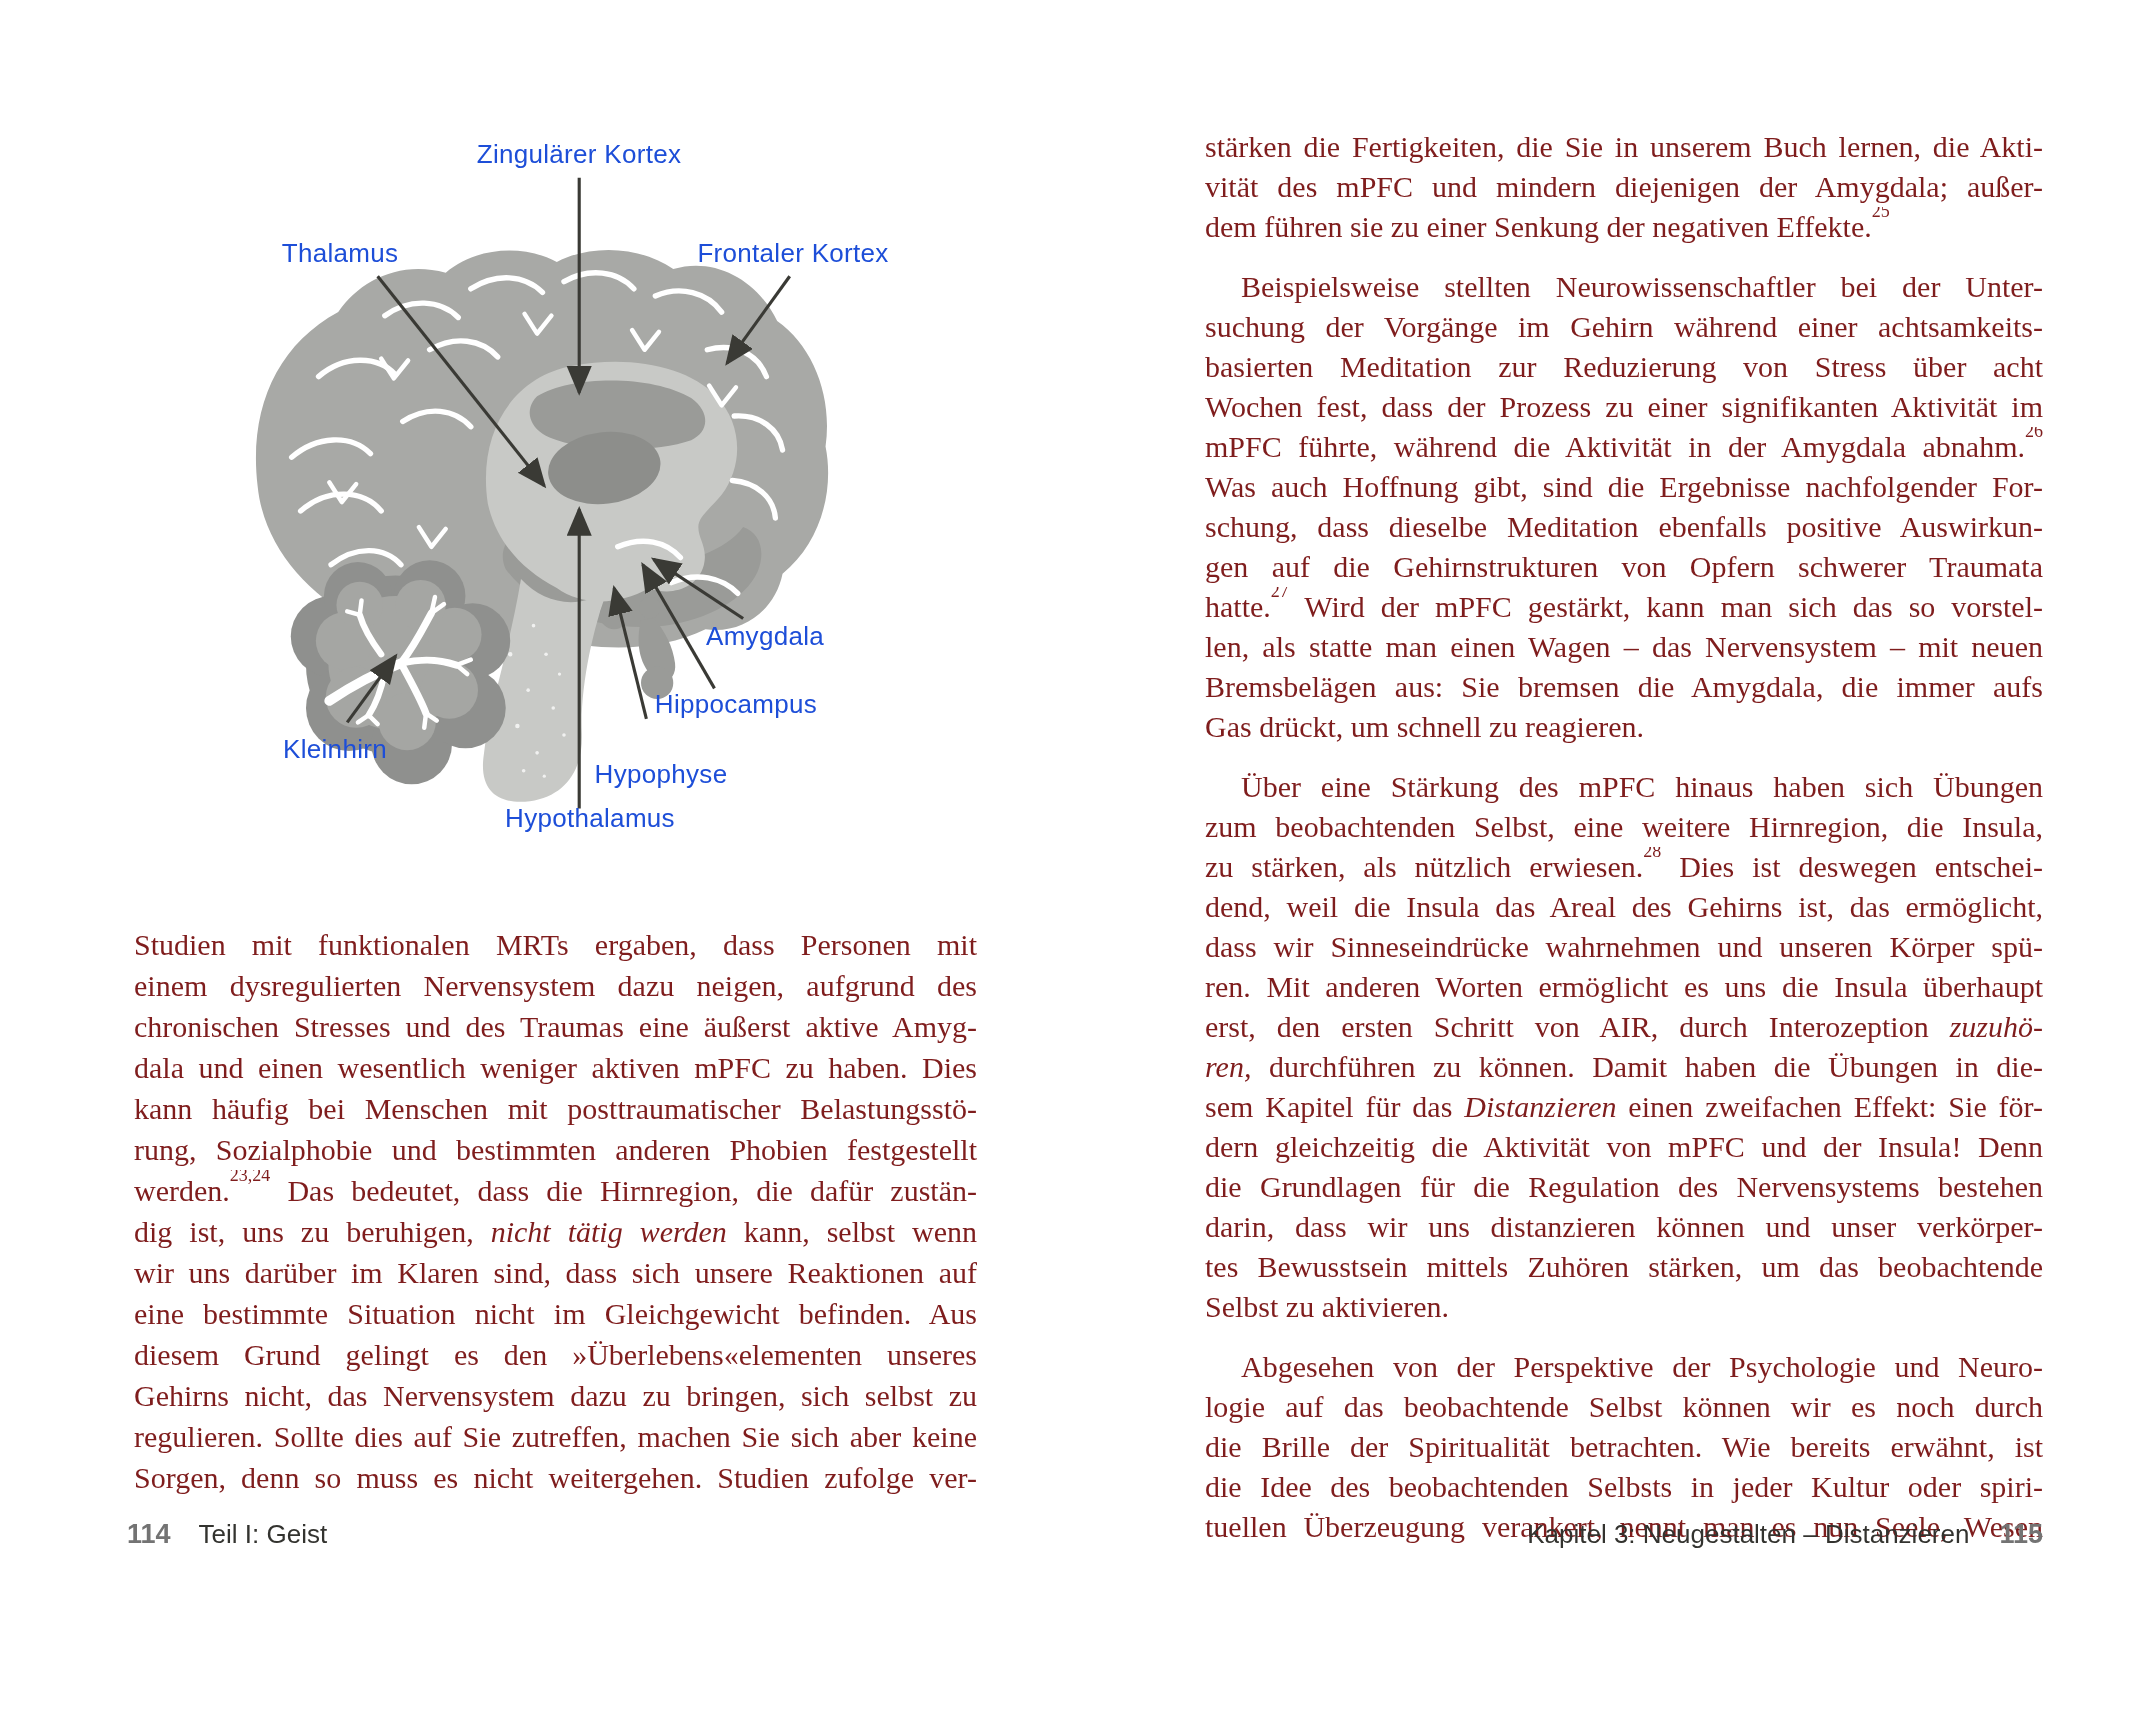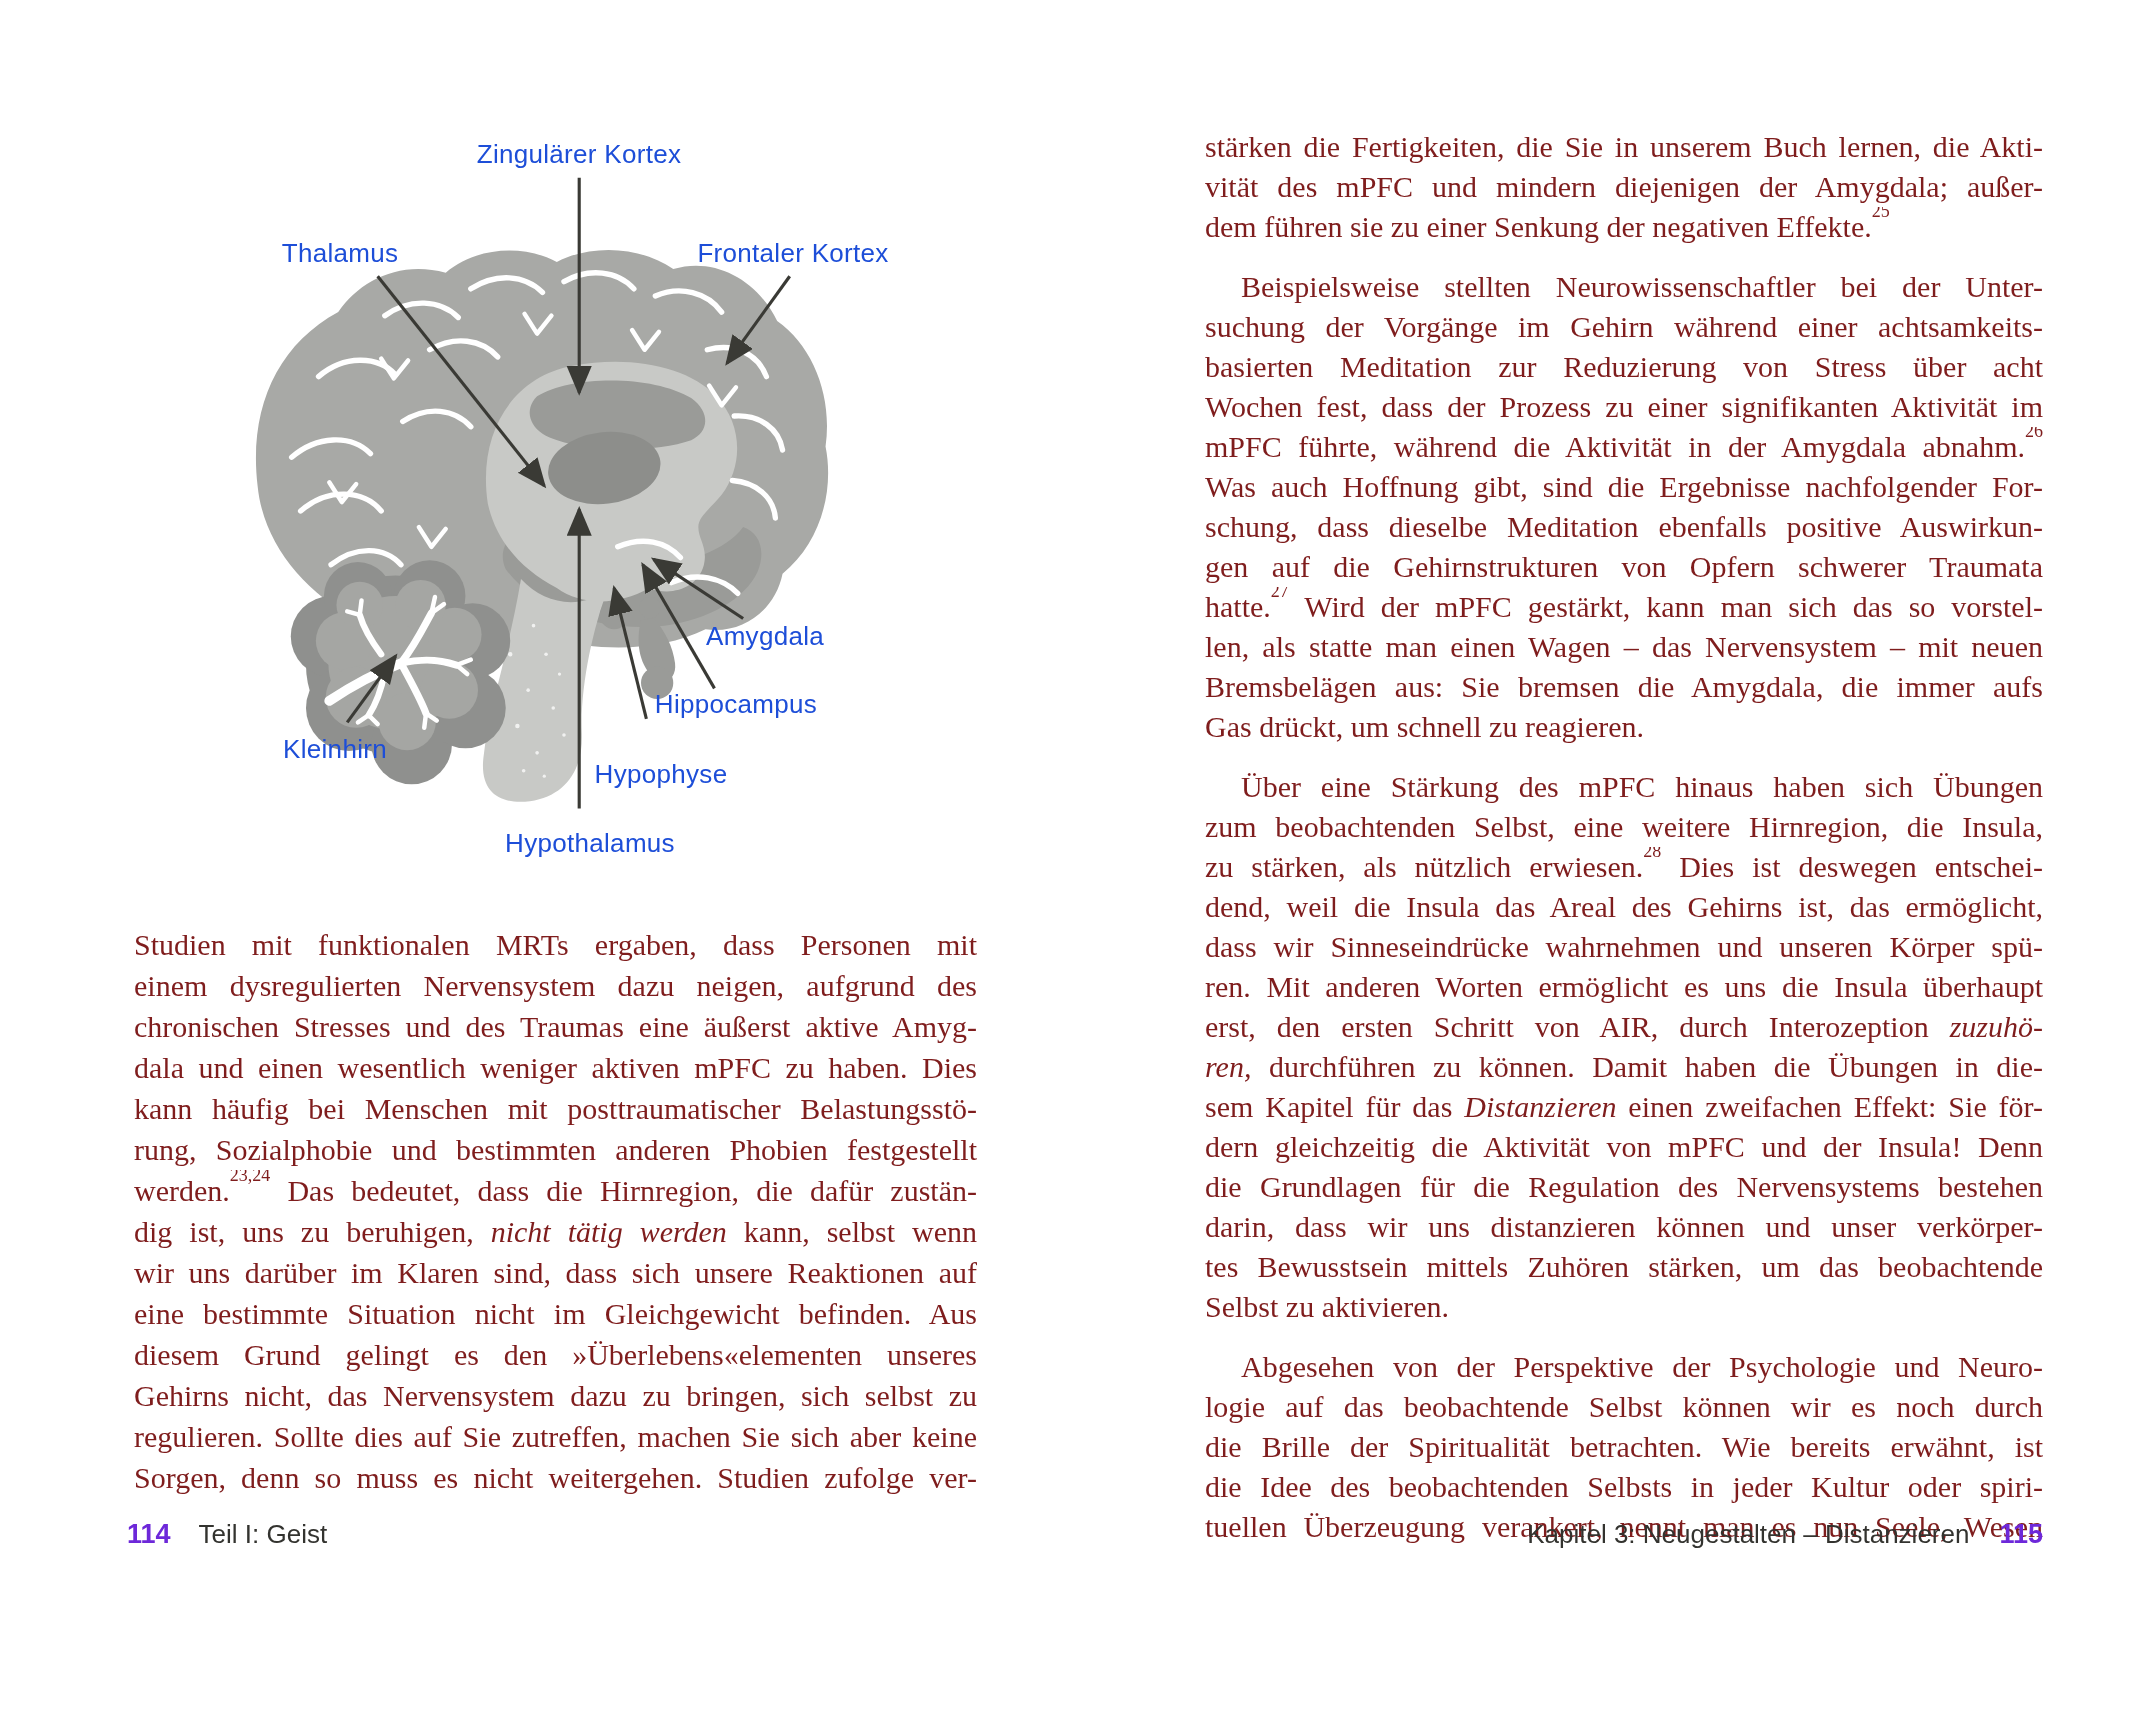--- a/index.html
+++ b/index.html
@@ -21,21 +21,21 @@
   .textcol sup{font-size:.6em;line-height:0;position:relative;top:-.5em;}
   .textcol em{font-style:italic;}
   #left-text{left:134px;top:924px;width:843px;--lh:41px;}
   #right-text{left:1205px;top:127px;width:838px;--lh:40px;}
 
   
   .footer{position:absolute;top:1519px;font-family:"Liberation Sans",sans-serif;
     font-size:26px;color:#33332f;}
   #footer-left{left:127px;}
   #footer-right{left:1205px;width:838px;text-align:right;}
-  .pagenum{font-weight:700;font-size:27px;color:#6d28d9;}
+  .pagenum{font-weight:700;font-size:27px;color:#737373;}
   #footer-left .seclabel{margin-left:28px;}
   #footer-right .pagenum{margin-left:30px;text-align:right;}
 </style>
 </head>
 <body>
 
 <div class="diagram">
   <svg viewBox="0 0 990 950">
     <defs>
       <marker id="ah" markerWidth="11" markerHeight="9" refX="8.5" refY="4" orient="auto">
@@ -150,21 +150,21 @@
     </g>
   </svg>
 
   <div class="blabel" style="left:463px;top:73px">Zingulärer Kortex</div>
   <div class="blabel" style="left:224px;top:172px">Thalamus</div>
   <div class="blabel" style="left:677px;top:172px">Frontaler Kortex</div>
   <div class="blabel" style="left:649px;top:555px">Amygdala</div>
   <div class="blabel" style="left:620px;top:623px">Hippocampus</div>
   <div class="blabel" style="left:219px;top:668px">Kleinhirn</div>
   <div class="blabel" style="left:545px;top:693px">Hypophyse</div>
-  <div class="blabel" style="left:474px;top:762px">Hypothalamus</div>
+  <div class="blabel" style="left:474px;top:737px">Hypothalamus</div>
 </div>
 
 <div id="left-text" class="textcol">
     <div class="line j">Studien mit funktionalen MRTs ergaben, dass Personen mit</div>
     <div class="line j">einem dysregulierten Nervensystem dazu neigen, aufgrund des</div>
     <div class="line j">chronischen Stresses und des Traumas eine äußerst aktive Amyg-</div>
     <div class="line j">dala und einen wesentlich weniger aktiven mPFC zu haben. Dies</div>
     <div class="line j">kann häufig bei Menschen mit posttraumatischer Belastungsstö-</div>
     <div class="line j">rung, Sozialphobie und bestimmten anderen Phobien festgestellt</div>
     <div class="line j">werden.<sup>23,24</sup> Das bedeutet, dass die Hirnregion, die dafür zustän-</div>

